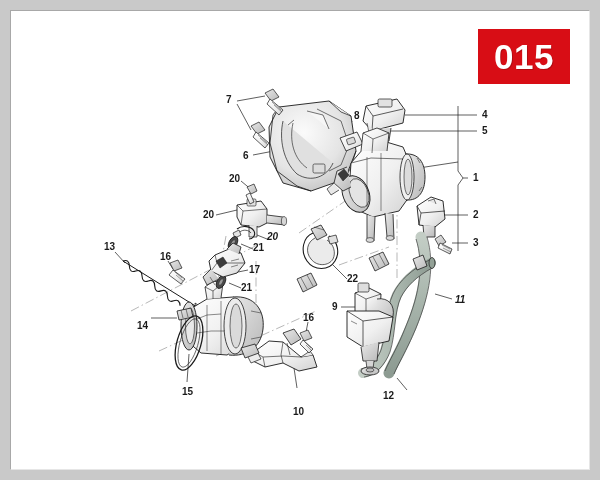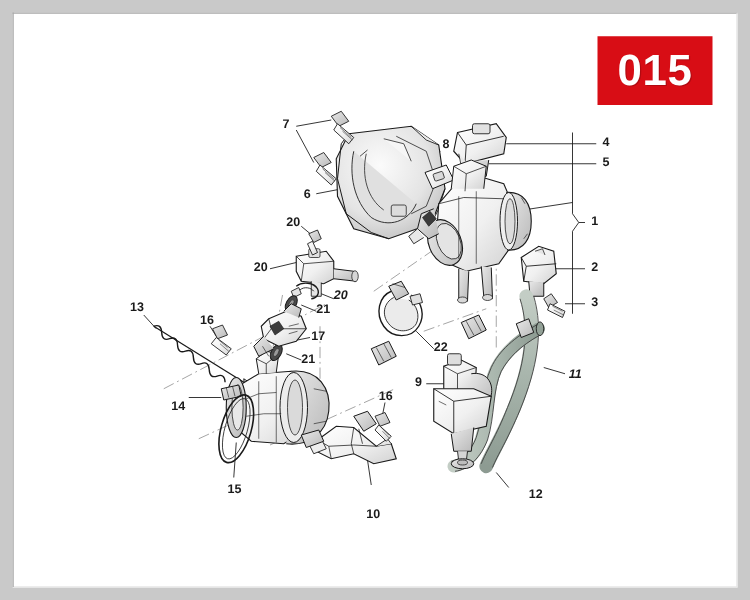--- a/index.html
+++ b/index.html
@@ -390,21 +390,21 @@
     <div class="lbl" style="left:462px;top:199px;">2</div>
     <div class="lbl" style="left:462px;top:227px;">3</div>
     <div class="lbl" style="left:471px;top:99px;">4</div>
     <div class="lbl" style="left:471px;top:115px;">5</div>
     <div class="lbl" style="left:232px;top:140px;">6</div>
     <div class="lbl" style="left:215px;top:84px;">7</div>
     <div class="lbl" style="left:343px;top:100px;">8</div>
     <div class="lbl" style="left:321px;top:291px;">9</div>
     <div class="lbl" style="left:282px;top:396px;">10</div>
     <div class="lbl" style="left:444px;top:284px;font-style:italic;">11</div>
-    <div class="lbl" style="left:412px;top:380px;text-align:center;">12</div>
+    <div class="lbl" style="left:372px;top:380px;text-align:center;">12</div>
     <div class="lbl" style="left:93px;top:231px;">13</div>
     <div class="lbl" style="left:126px;top:290px;margin-top:20px;">14</div>
     <div class="lbl" style="left:171px;top:376px;">15</div>
     <div class="lbl" style="left:149px;top:241px;">16</div>
     <div class="lbl" style="left:238px;top:254px;">17</div>
     <div class="lbl" style="left:192px;top:199px;">20</div>
     <div class="lbl" style="left:218px;top:163px;">20</div>
     <div class="lbl" style="left:256px;top:221px;font-style:italic;">20</div>
     <div class="lbl" style="left:242px;top:232px;">21</div>
     <div class="lbl" style="left:230px;top:272px;">21</div>

